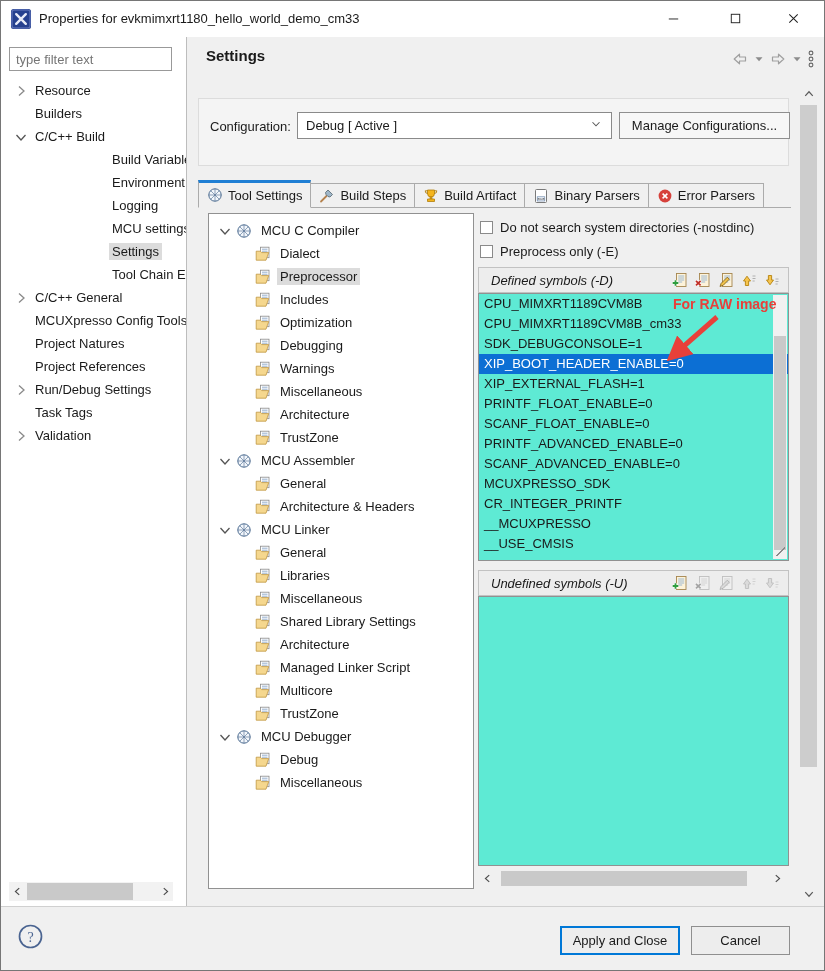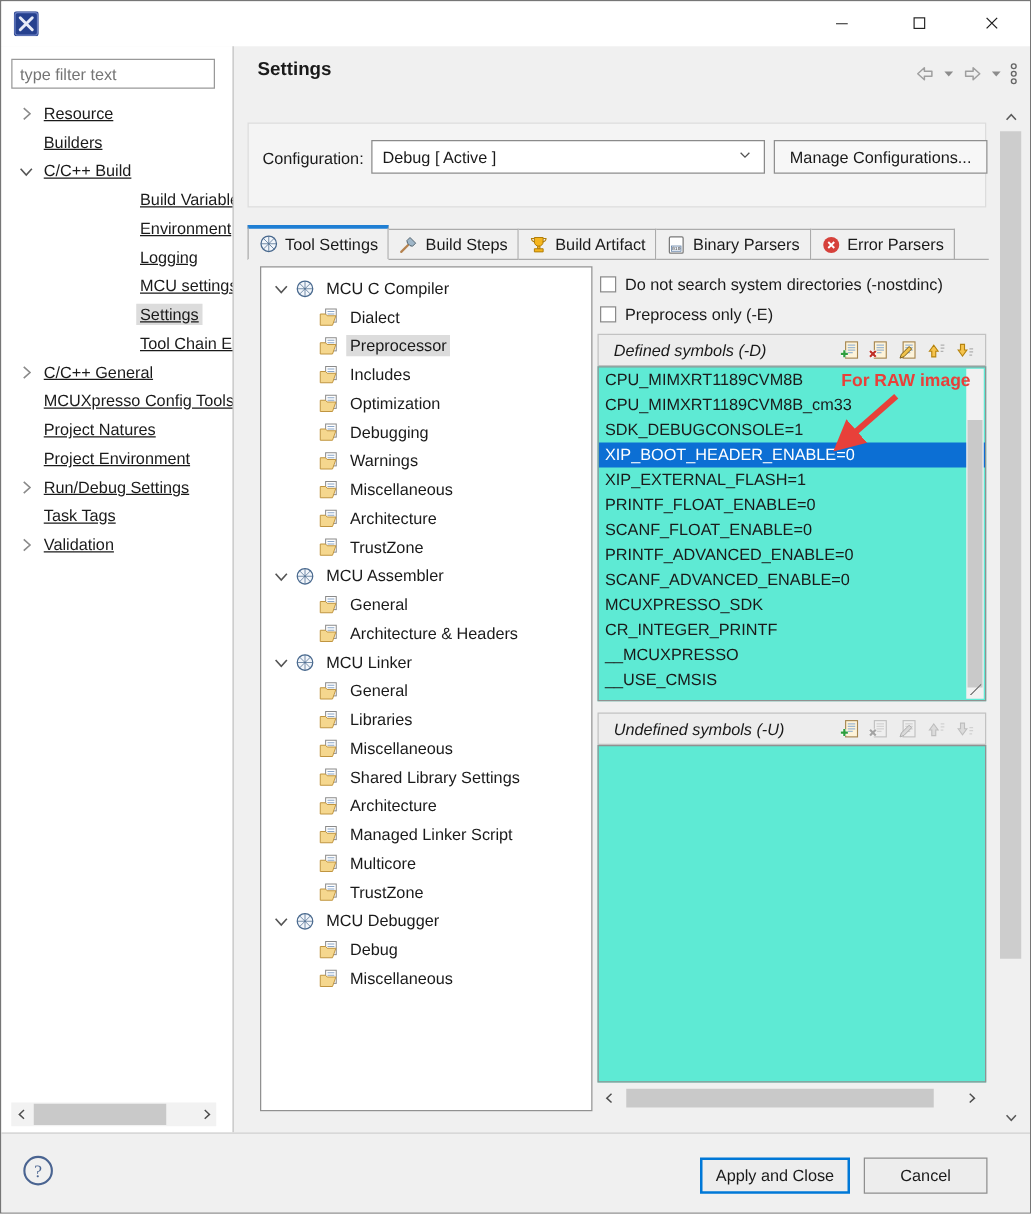--- a/index.html
+++ b/index.html
@@ -12,21 +12,21 @@
   .app-icon { position:absolute; left:10px; top:8px; width:20px; height:20px; }
   .title-text { position:absolute; left:38px; top:10px; font-size:13px; white-space:nowrap; }
   .win-btn { position:absolute; top:0; width:44px; height:35px; display:flex; align-items:center; justify-content:center; cursor:default; }
   .win-btn svg { width:15px; height:15px; }
 
   
   .sidebar { position:absolute; left:0; top:36px; width:186px; height:869px; background:#fff; border-right:1px solid #bdbdbd; overflow:hidden; }
   .filter-input { position:absolute; left:8px; top:10px; width:163px; height:24px; border:1px solid #999;
                   padding:0 6px; font:13px "Liberation Sans",sans-serif; color:#1d4ed8; background:#fff; }
   .filter-input::placeholder { color:#757575; }
-  .nav-tree { position:absolute; left:0; top:42px; width:186px;text-decoration:underline; }
+  .nav-tree { position:absolute; left:0; top:42px; width:186px; }
   .nav-row { height:23px; display:flex; align-items:center; white-space:nowrap; overflow:hidden; }
   .nav-row.lvl0 { padding-left:12px; }
   .nav-row.lvl1 { padding-left:80px;margin-left:28px; }
   .nav-chev { width:16px; height:16px; flex:none; margin-right:3px; }
   .nav-chev svg { width:16px; height:16px; }
   .nav-label { padding:1px 3px; }
   .nav-label.sel { background:#dcdcdc; }
   .sb-h { position:absolute; left:8px; top:845px; width:164px; height:19px; background:#f2f2f2; }
   .sb-h .arr { position:absolute; top:0; width:16px; height:19px; display:flex; align-items:center; justify-content:center; }
   .sb-h .arr svg { width:11px; height:11px; }
@@ -115,20 +115,21 @@
 <body>
 
 <div class="window">
 
   <div class="titlebar">
     <span class="app-icon"><svg viewBox="0 0 20 20">
           <rect width="20" height="20" rx="2.5" fill="#26418f"></rect>
           <rect x="1" y="1" width="18" height="18" rx="2" fill="none" stroke="#6b7fc0"></rect>
           <path d="M5.2 5.2l9.6 9.6M14.8 5.2L5.2 14.8" stroke="#e8ecf8" stroke-width="2.4" stroke-linecap="round"></path>
         </svg></span>
+    <span class="title-text">Properties for evkmimxrt1180_hello_world_demo_cm33</span>
     <div class="win-btn" style="left:650px">
         <svg viewBox="0 0 16 16">
           <path d="M3 8.5h10" stroke="#222" stroke-width="1"></path>
         </svg>
       </div>
     <div class="win-btn" style="left:712px">
         <svg viewBox="0 0 16 16">
           <rect x="3.5" y="3.5" width="9" height="9" fill="none" stroke="#222" stroke-width="1"></rect>
         </svg>
       </div>
@@ -185,21 +186,21 @@
         <div class="nav-row lvl0">
           <span class="nav-chev"></span>
           <span class="nav-label">MCUXpresso Config Tools</span>
         </div>
         <div class="nav-row lvl0">
           <span class="nav-chev"></span>
           <span class="nav-label">Project Natures</span>
         </div>
         <div class="nav-row lvl0">
           <span class="nav-chev"></span>
-          <span class="nav-label">Project Environment</span>
+          <span class="nav-label">Project References</span>
         </div>
         <div class="nav-row lvl0">
           <span class="nav-chev"><svg viewBox="0 0 16 16">
               <path d="M6 3.5l5 4.5-5 4.5" fill="none" stroke="#8a8a8a" stroke-width="1.3"></path>
             </svg></span>
           <span class="nav-label">Run/Debug Settings</span>
         </div>
         <div class="nav-row lvl0">
           <span class="nav-chev"></span>
           <span class="nav-label">Task Tags</span>

